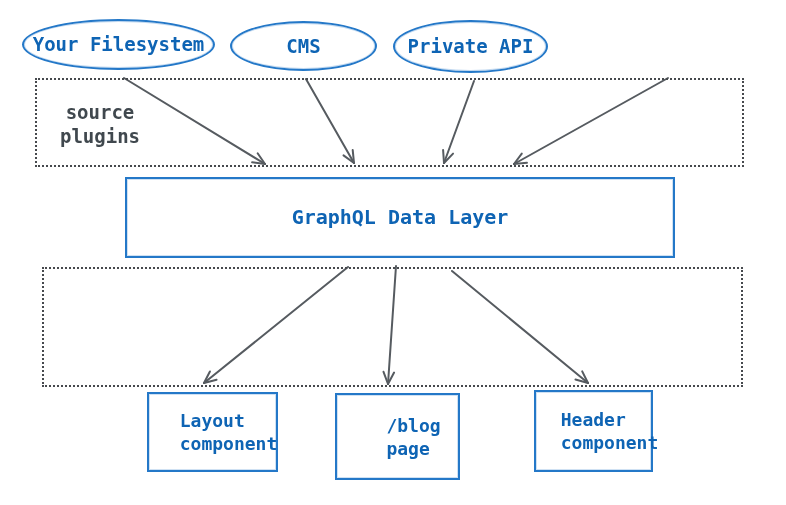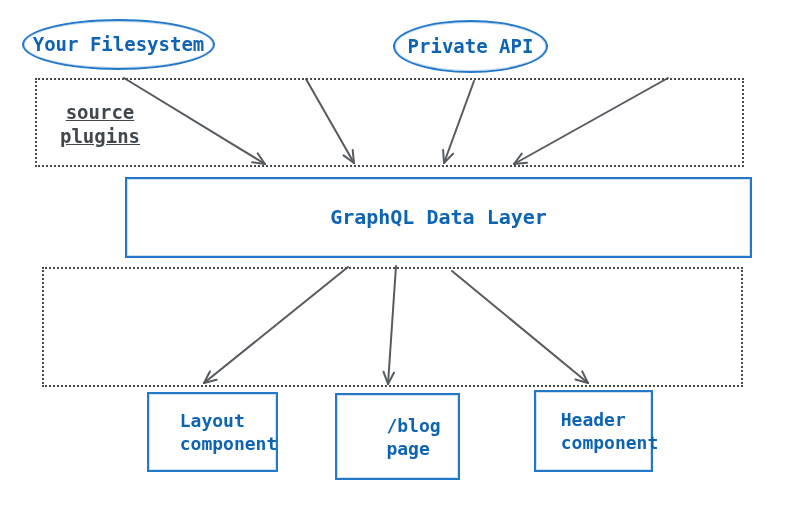--- a/index.html
+++ b/index.html
@@ -90,29 +90,30 @@
         <line x1="388" y1="384" x2="394.09165850444646" y2="372.51558897177546"></line>
       </g>
     <g>
         <line x1="452" y1="271" x2="588" y2="383"></line>
         <line x1="588" y1="383" x2="575.4672559024315" y2="379.54596968964336"></line>
         <line x1="588" y1="383" x2="582.2068791158688" y2="371.36214150189807"></line>
       </g>
   </svg>
 
   <div class="band" style="left:35px;top:78px;width:709px;height:89px;"></div>
-  <div class="band-label" style="left:50px;top:100px;width:100px;text-decoration:underline;">source
+  <div class="band-label" style="left:50px;top:100px;width:100px;">source
 plugins</div>
 
   <div class="band" style="left:42px;top:267px;width:701px;height:120px;"></div>
 
   <div class="node ellipse" style="left:22px;top:19px;width:193px;height:51px;">Your Filesystem</div>
+  <div class="node ellipse" style="left:230px;top:21px;width:147px;height:50px;">CMS</div>
   <div class="node ellipse" style="left:393px;top:20px;width:155px;height:53px;">Private API</div>
 
-  <div class="node rect layer-box" style="left:125px;top:177px;width:627px;height:81px;">GraphQL Data Layer</div>
+  <div class="node rect layer-box" style="left:125px;top:177px;width:550px;height:81px;">GraphQL Data Layer</div>
 
   <div class="node rect consumer" style="left:147px;top:392px;width:131px;height:80px;">Layout
 component</div>
   <div class="node rect consumer" style="left:335px;top:393px;width:125px;height:87px;">/blog
 page</div>
   <div class="node rect consumer" style="left:534px;top:390px;width:119px;height:82px;">Header
 component</div>
 
 </div>
 

